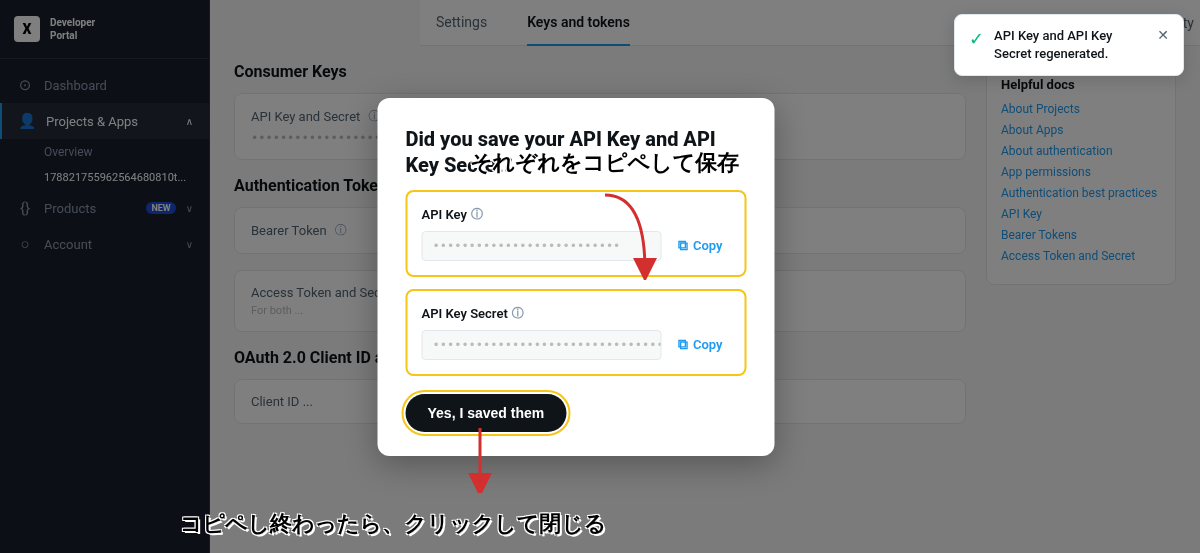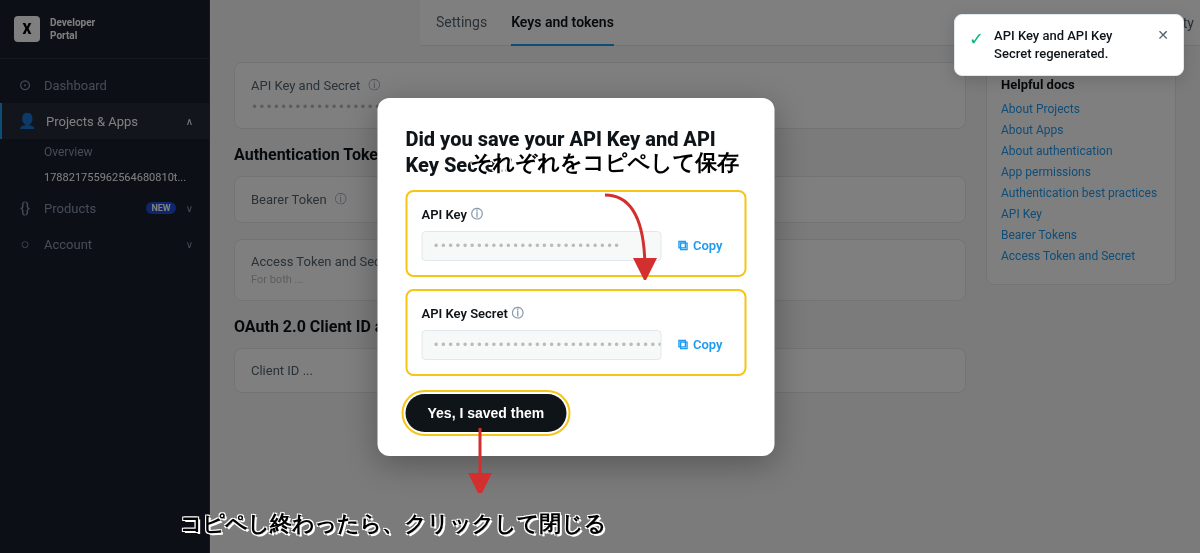--- a/index.html
+++ b/index.html
@@ -290,35 +290,36 @@
       <span class="nav-icon">○</span>
       <span class="nav-label">Account</span>
       <span class="chevron">∨</span>
     </div>
   </div>
 </div>
 
 <div class="main">
 
   <div class="docs-header" style="left:210px; width:790px;">
-    <div class="header-tabs" style="border:none; padding:0; gap:24px; background:transparent; height:auto; flex:1;">
+    <div class="header-tabs" style="border:none; padding:0; gap:40px; background:transparent; height:auto; flex:1;">
       <div class="tab">Settings</div>
       <div class="tab active">Keys and tokens</div>
     </div>
     <div class="docs-link">
       <span>Docs</span>
       <span style="font-size:10px;">∨</span>
     </div>
     <div class="comm-link">Community</div>
   </div>
 
   <div style="margin-top:46px; padding:16px 24px; display:flex; gap:20px;">
     <div style="flex:1;">
 
       <div>
+        <div class="section-title">Consumer Keys</div>
         <div class="section-box">
           <div class="field-row">
             <span>API Key and Secret</span>
             <span class="info-icon">ⓘ</span>
           </div>
           <div class="field-val" style="margin-top:6px;">••••••••••••••••••••••</div>
         </div>
       </div>
 
       <div>

